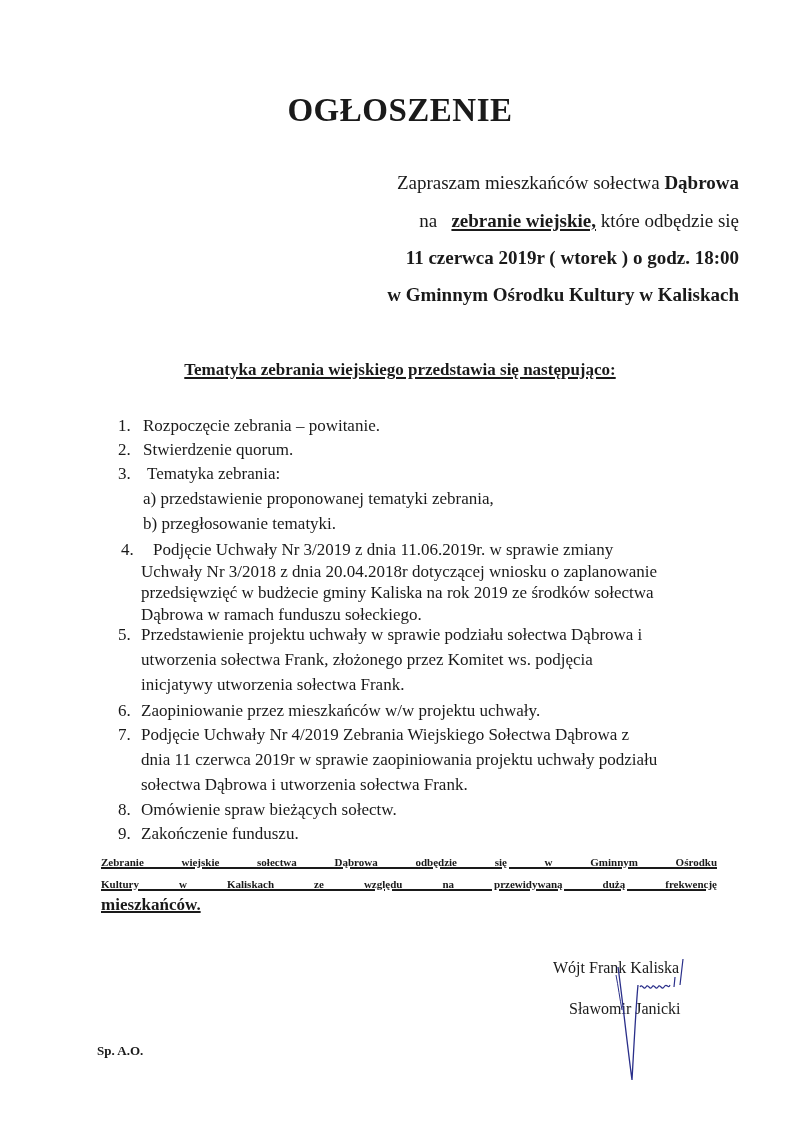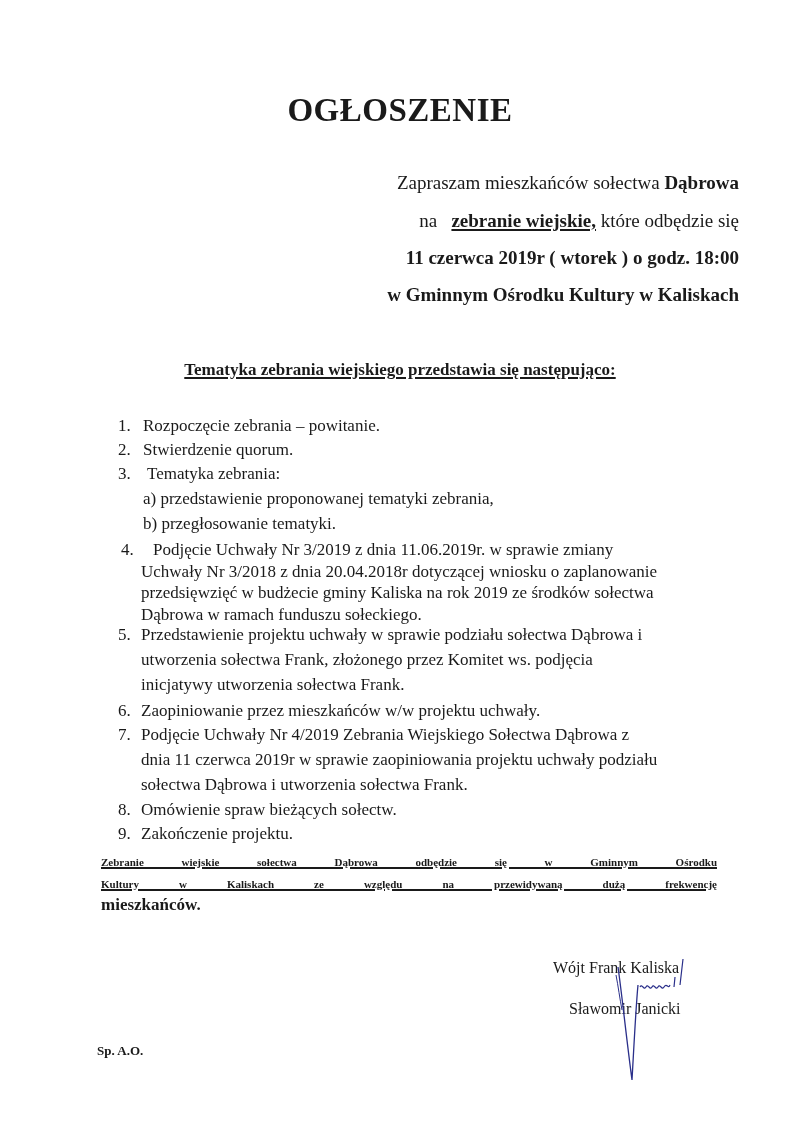--- a/index.html
+++ b/index.html
@@ -12,21 +12,21 @@
   .u { text-decoration: underline; text-decoration-thickness: 1.5px; text-underline-offset: 2px; }
   .intro1 { top: 172px; }
   .intro2 { top: 210px; }
   .intro3 { top: 247px; font-weight: bold; }
   .intro4 { top: 284px; font-weight: bold; }
   .agenda-head { left: 0; width: 800px; top: 360px; text-align: center; font-size: 17px; font-weight: bold; }
   .item { font-size: 17px; }
   .num { display: inline-block; }
   .closing { left: 101px; width: 616px; top: 851px; font-size: 11px; font-weight: bold; white-space: normal;
              text-align: justify; text-align-last: justify; line-height: 22px; text-decoration: underline; text-decoration-thickness: 1.5px; }
-  .closing-last { left: 101px; top: 895px; font-size: 17px; font-weight: bold; text-decoration-thickness: 1.5px; }
+  .closing-last { left: 101px; top: 895px; font-size: 17px; font-weight: bold; text-decoration: underline; text-decoration-thickness: 1.5px; }
   .sig-title { left: 553px; top: 959px; font-size: 16px; }
   .sig-name { left: 569px; top: 1000px; font-size: 16px; }
   .footer { left: 97px; top: 1043px; font-size: 13px; font-weight: bold; }
   .signature { position: absolute; left: 600px; top: 955px; }
 </style>
 </head>
 <body>
 
 <div>
 
@@ -88,21 +88,21 @@
         <div class="abs item" style="left: 141px; top: 725px;">Podjęcie Uchwały Nr 4/2019  Zebrania Wiejskiego Sołectwa Dąbrowa z</div>
         <div class="abs item" style="left: 141px; top: 750px;">dnia 11 czerwca 2019r w sprawie zaopiniowania projektu uchwały  podziału</div>
         <div class="abs item" style="left: 141px; top: 775px;">sołectwa Dąbrowa i utworzenia sołectwa Frank.</div>
       </div>
       <div>
         <div class="abs item num" style="left: 118px; top: 800px;">8.</div>
         <div class="abs item" style="left: 141px; top: 800px;">Omówienie spraw bieżących sołectw.</div>
       </div>
       <div>
         <div class="abs item num" style="left: 118px; top: 824px;">9.</div>
-        <div class="abs item" style="left: 141px; top: 824px;">Zakończenie projektu.</div>
+        <div class="abs item" style="left: 141px; top: 824px;">Zakończenie funduszu.</div>
       </div>
     </div>
 
   <div class="abs closing">Zebranie wiejskie sołectwa Dąbrowa odbędzie się w Gminnym Ośrodku</div>
   <div class="abs closing" style="top:873px;">Kultury w Kaliskach ze względu na przewidywaną dużą frekwencję</div>
   <div class="abs closing-last">mieszkańców.</div>
 
   <div class="abs sig-title">Wójt Frank Kaliska</div>
   <div class="abs sig-name">Sławomir Janicki</div>
 

